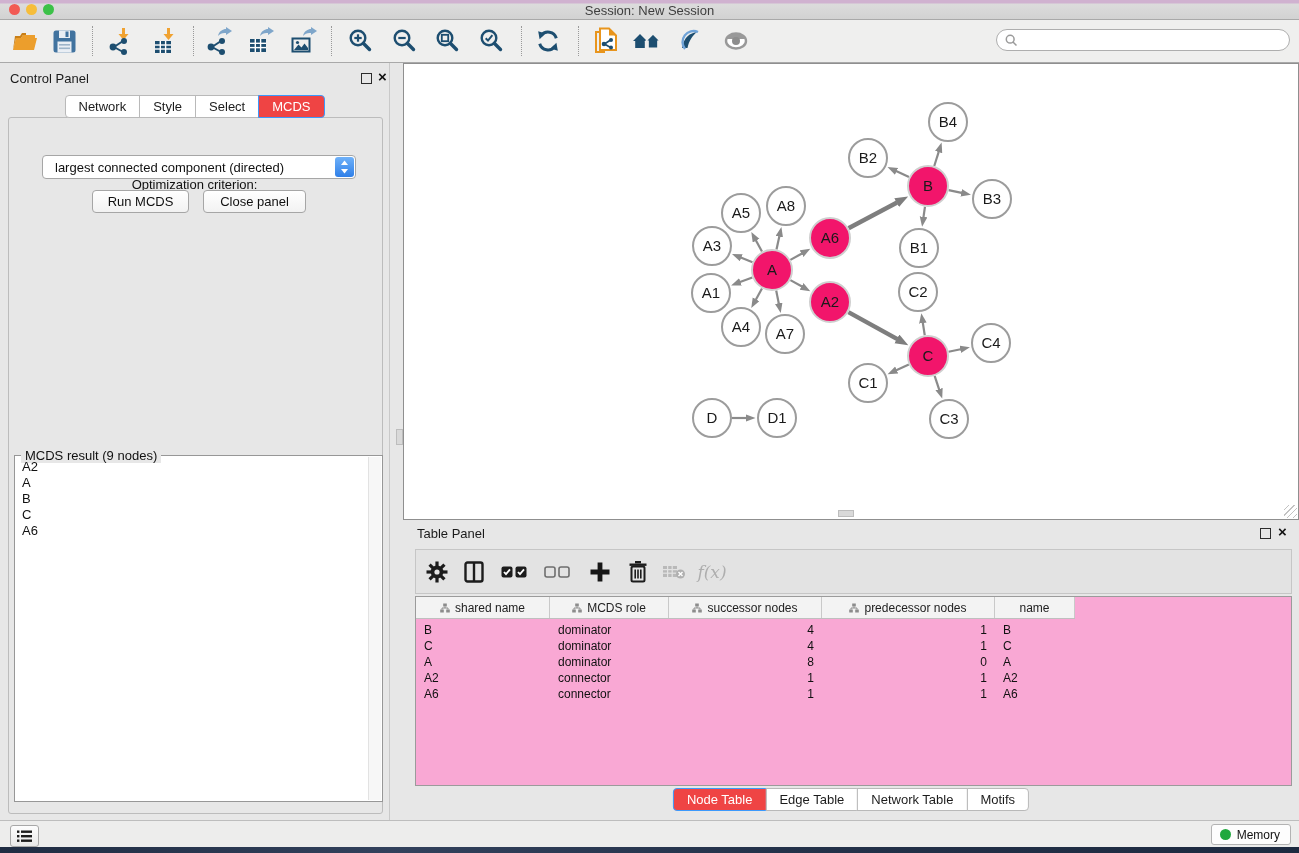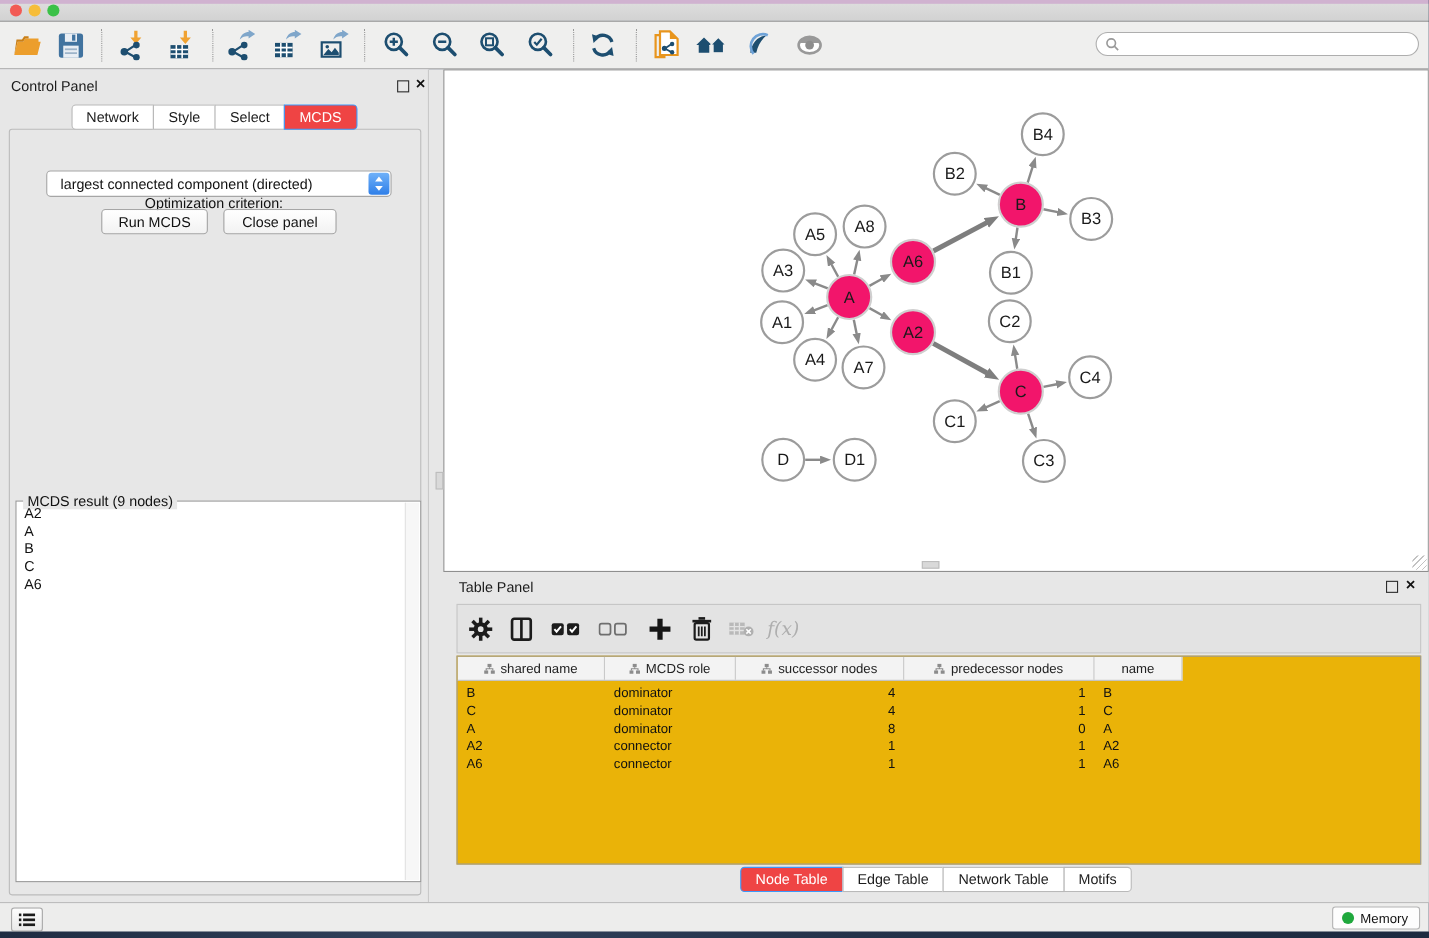--- a/index.html
+++ b/index.html
@@ -49,21 +49,21 @@
   #graph-svg{position:absolute;left:0;top:25px;}
   .grip{left:1284px;top:505px;width:13px;height:13px;background:repeating-linear-gradient(135deg,transparent 0 3px,#c2c2c2 3px 4px);}
   .split-h{background:#d9d9d9;border:1px solid #bdbdbd;box-sizing:border-box;}
   
   #table-panel{left:403px;top:520px;width:896px;height:300px;background:#e7e7e7;}
   #tp-title{left:14px;top:6px;font-size:13px;color:#1b1b1b;text-align:right;}
   #tp-float{left:857px;top:8px;} #tp-close{left:875px;top:6px;}
   #tp-toolbar{left:12px;top:29px;width:877px;height:45px;background:#e3e3e3;border:1px solid #c6c6c6;box-sizing:border-box;}
   .tp-ic{position:absolute;top:9px;width:30px;height:26px;display:flex;align-items:center;justify-content:center;transform:translateX(-50%);}
   #fx-label{font-family:"DejaVu Serif",serif;font-style:italic;font-size:17px;color:#aeaeae;}
-  #tbl{left:12px;top:76px;width:877px;height:190px;background:#eab308;border:1px solid #9b9b9b;box-sizing:border-box;overflow:hidden;}
+  #tbl{left:12px;top:76px;width:877px;height:190px;background:#f9a8d4;border:1px solid #9b9b9b;box-sizing:border-box;overflow:hidden;}
   #tbl-head{position:absolute;left:0;top:0;height:21px;display:flex;border-bottom:1px solid #bfbfbf;background:#f3f3f3;}
   .th{display:flex;align-items:center;justify-content:center;gap:5px;border-right:1px solid #c9c9c9;font-size:12px;color:#222;box-sizing:border-box;height:21px;}
   #tbl-body{position:absolute;left:0;top:25px;right:0;}
   .tr{display:flex;height:16px;}
   .td{font-size:12px;color:#111;line-height:16px;box-sizing:border-box;white-space:nowrap;}
   #table-tabs{left:50%;top:268px;transform:translateX(-50%);}
   
   #status-bar{left:0;top:820px;width:1299px;height:27px;background:#ededec;border-top:1px solid #bdbdbd;box-sizing:border-box;}
   #netlist-btn{left:10px;top:4px;width:27px;height:20px;border:1px solid #a8a8a8;border-radius:3px;background:linear-gradient(#fdfdfd,#e9e9e9);display:flex;align-items:center;justify-content:center;}
   #memory-btn{right:8px;top:3px;height:21px;padding:0 10px 0 8px;border:1px solid #b3b3b3;border-radius:3px;background:#fdfdfd;display:flex;align-items:center;gap:6px;font-size:12px;color:#111;box-sizing:border-box;}
@@ -72,20 +72,21 @@
 </style>
 </head>
 <body>
 
 <div id="app">
 
   <div id="titlebar" class="abs">
     <span class="tl" style="left:9px;background:#f25a54;"></span>
     <span class="tl" style="left:26px;background:#f6bd3a;"></span>
     <span class="tl" style="left:43px;background:#3cc148;"></span>
+    <div id="title-text" class="abs">Session: New Session</div>
   </div>
 
   <div id="toolbar" class="abs">
     <span class="tb-ic" style="left:25px">
       <svg width="28" height="24" viewBox="0 0 28 24">
           <path d="M2 21 L5 9 H10 L12 6 H24 V9 H26 L23 21 Z" fill="#EC9E2C"></path>
           <path d="M2 21 L4 7 H9 L11 4 H15 V6 H12 L10 9 H5 Z" fill="#C97F17"></path>
         </svg>
     </span>
     <span class="tb-ic" style="left:64px">

